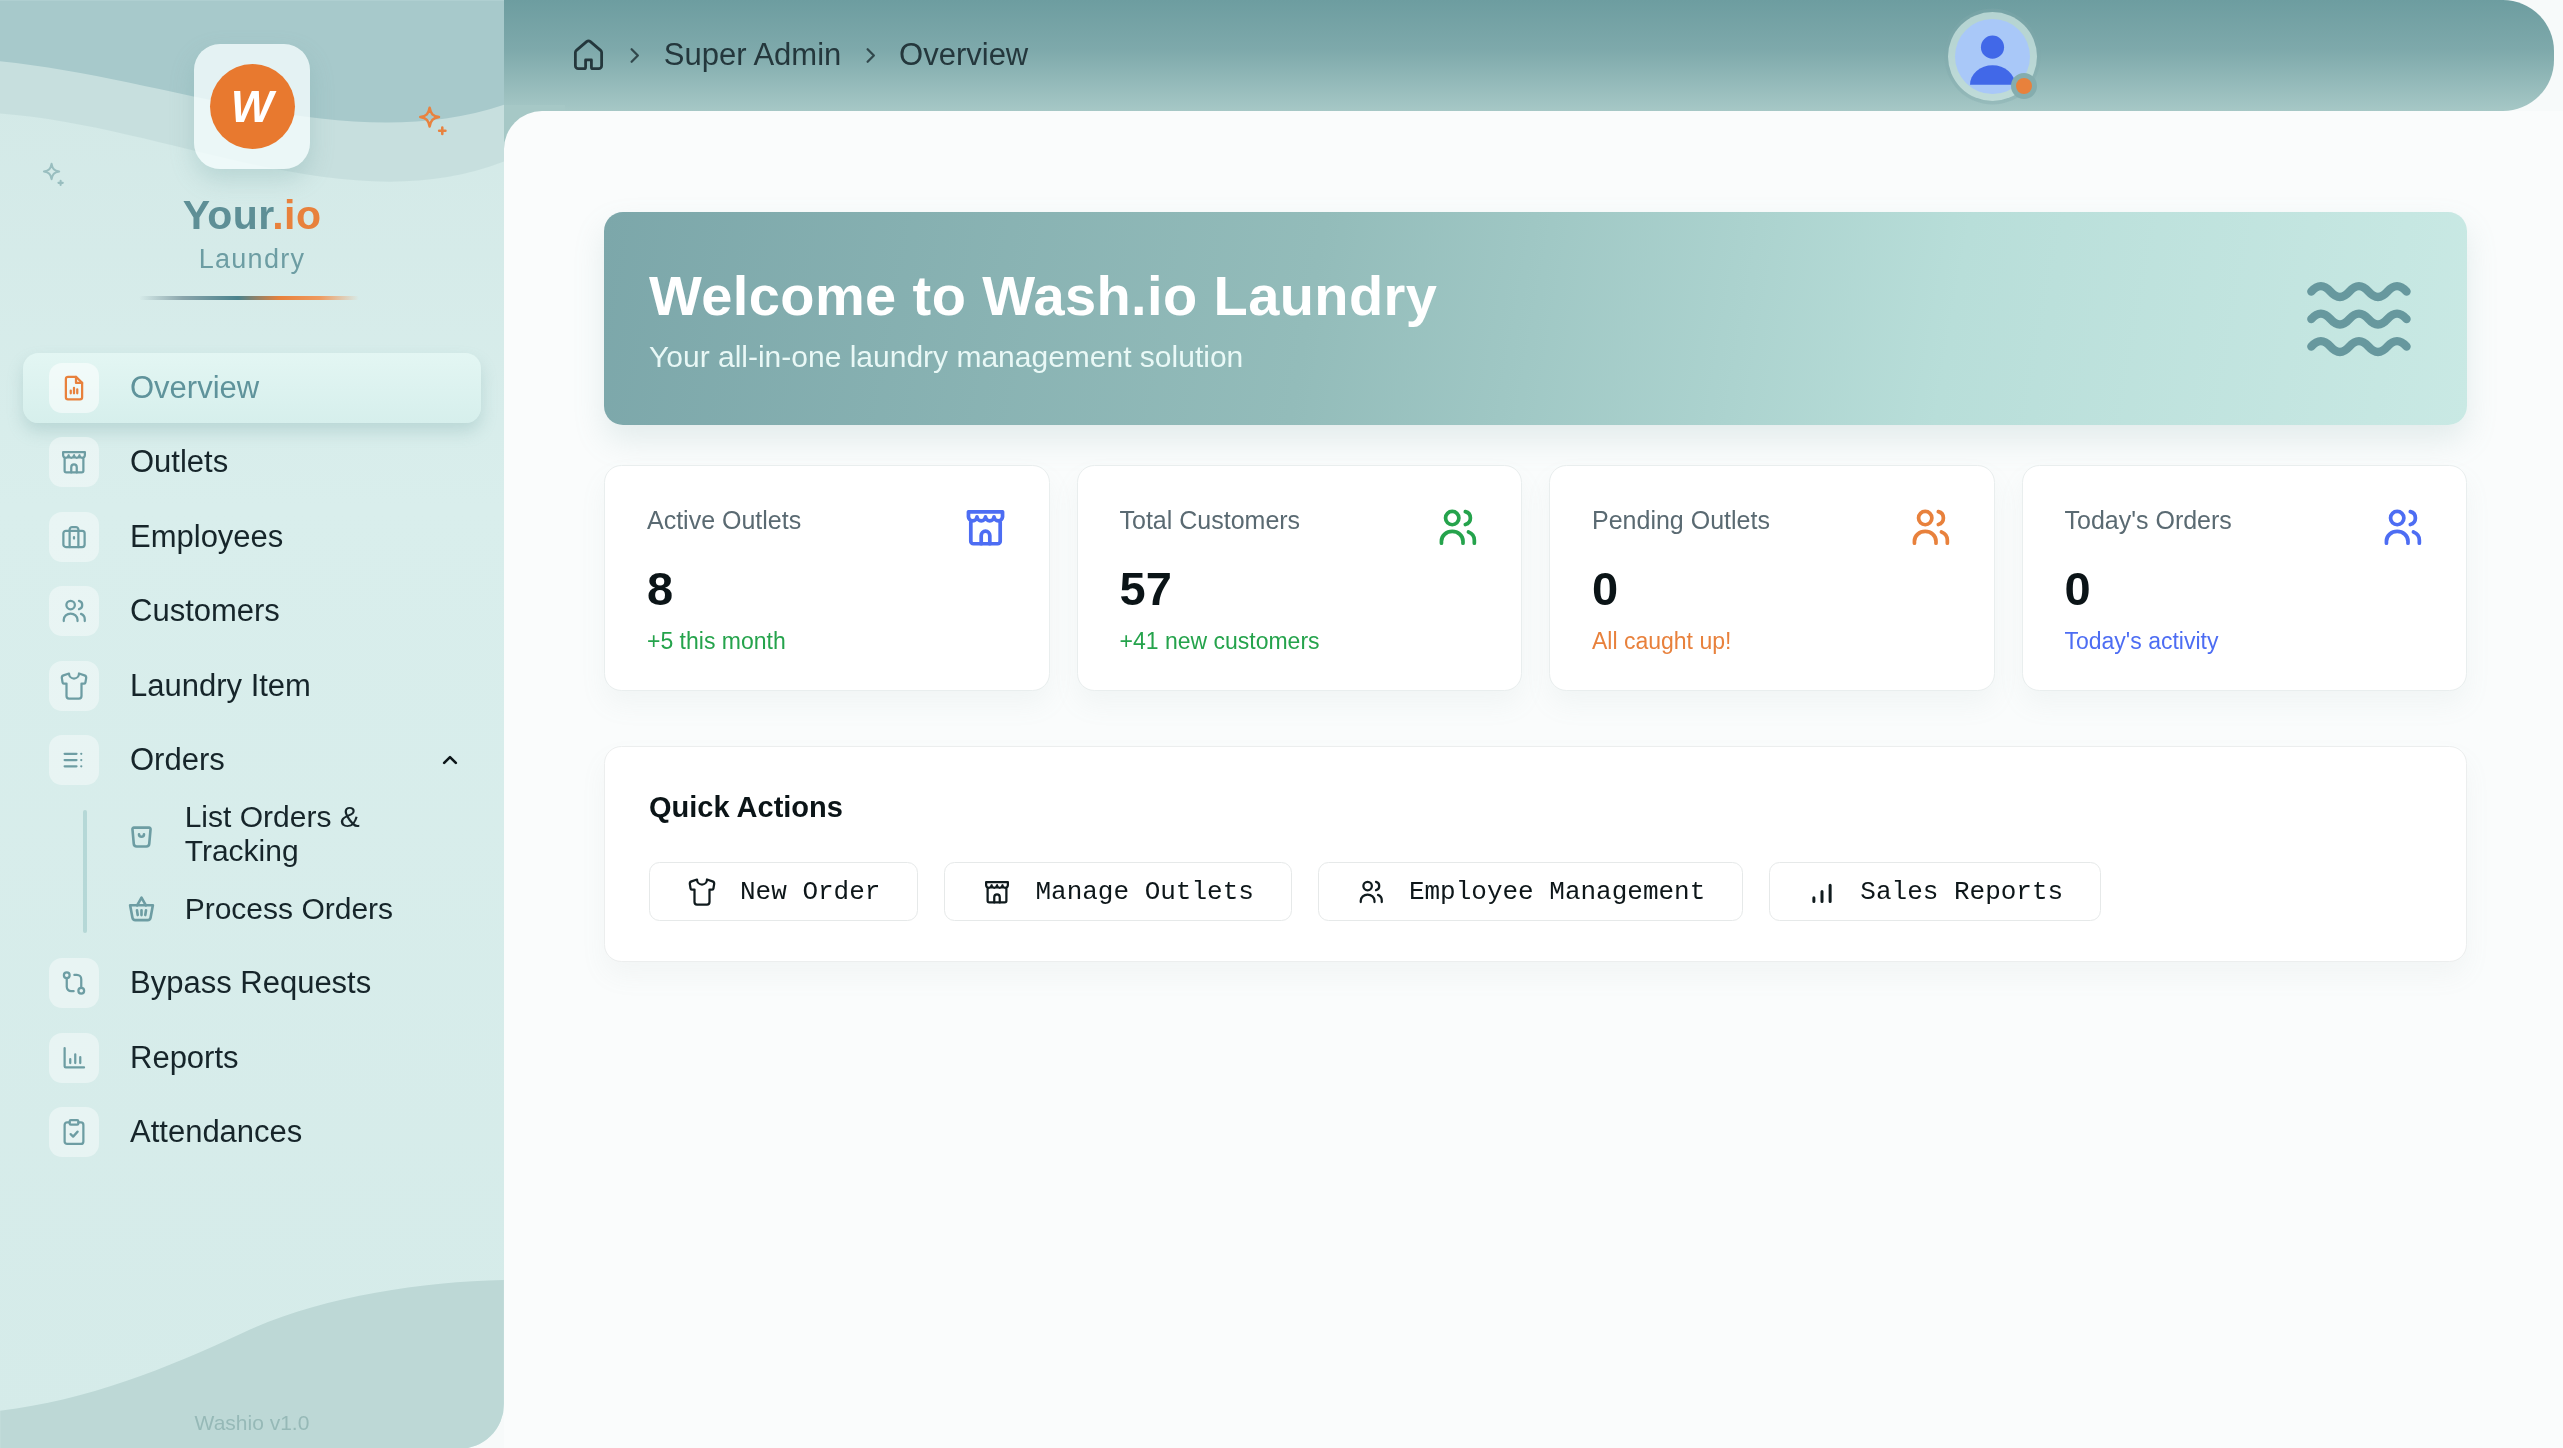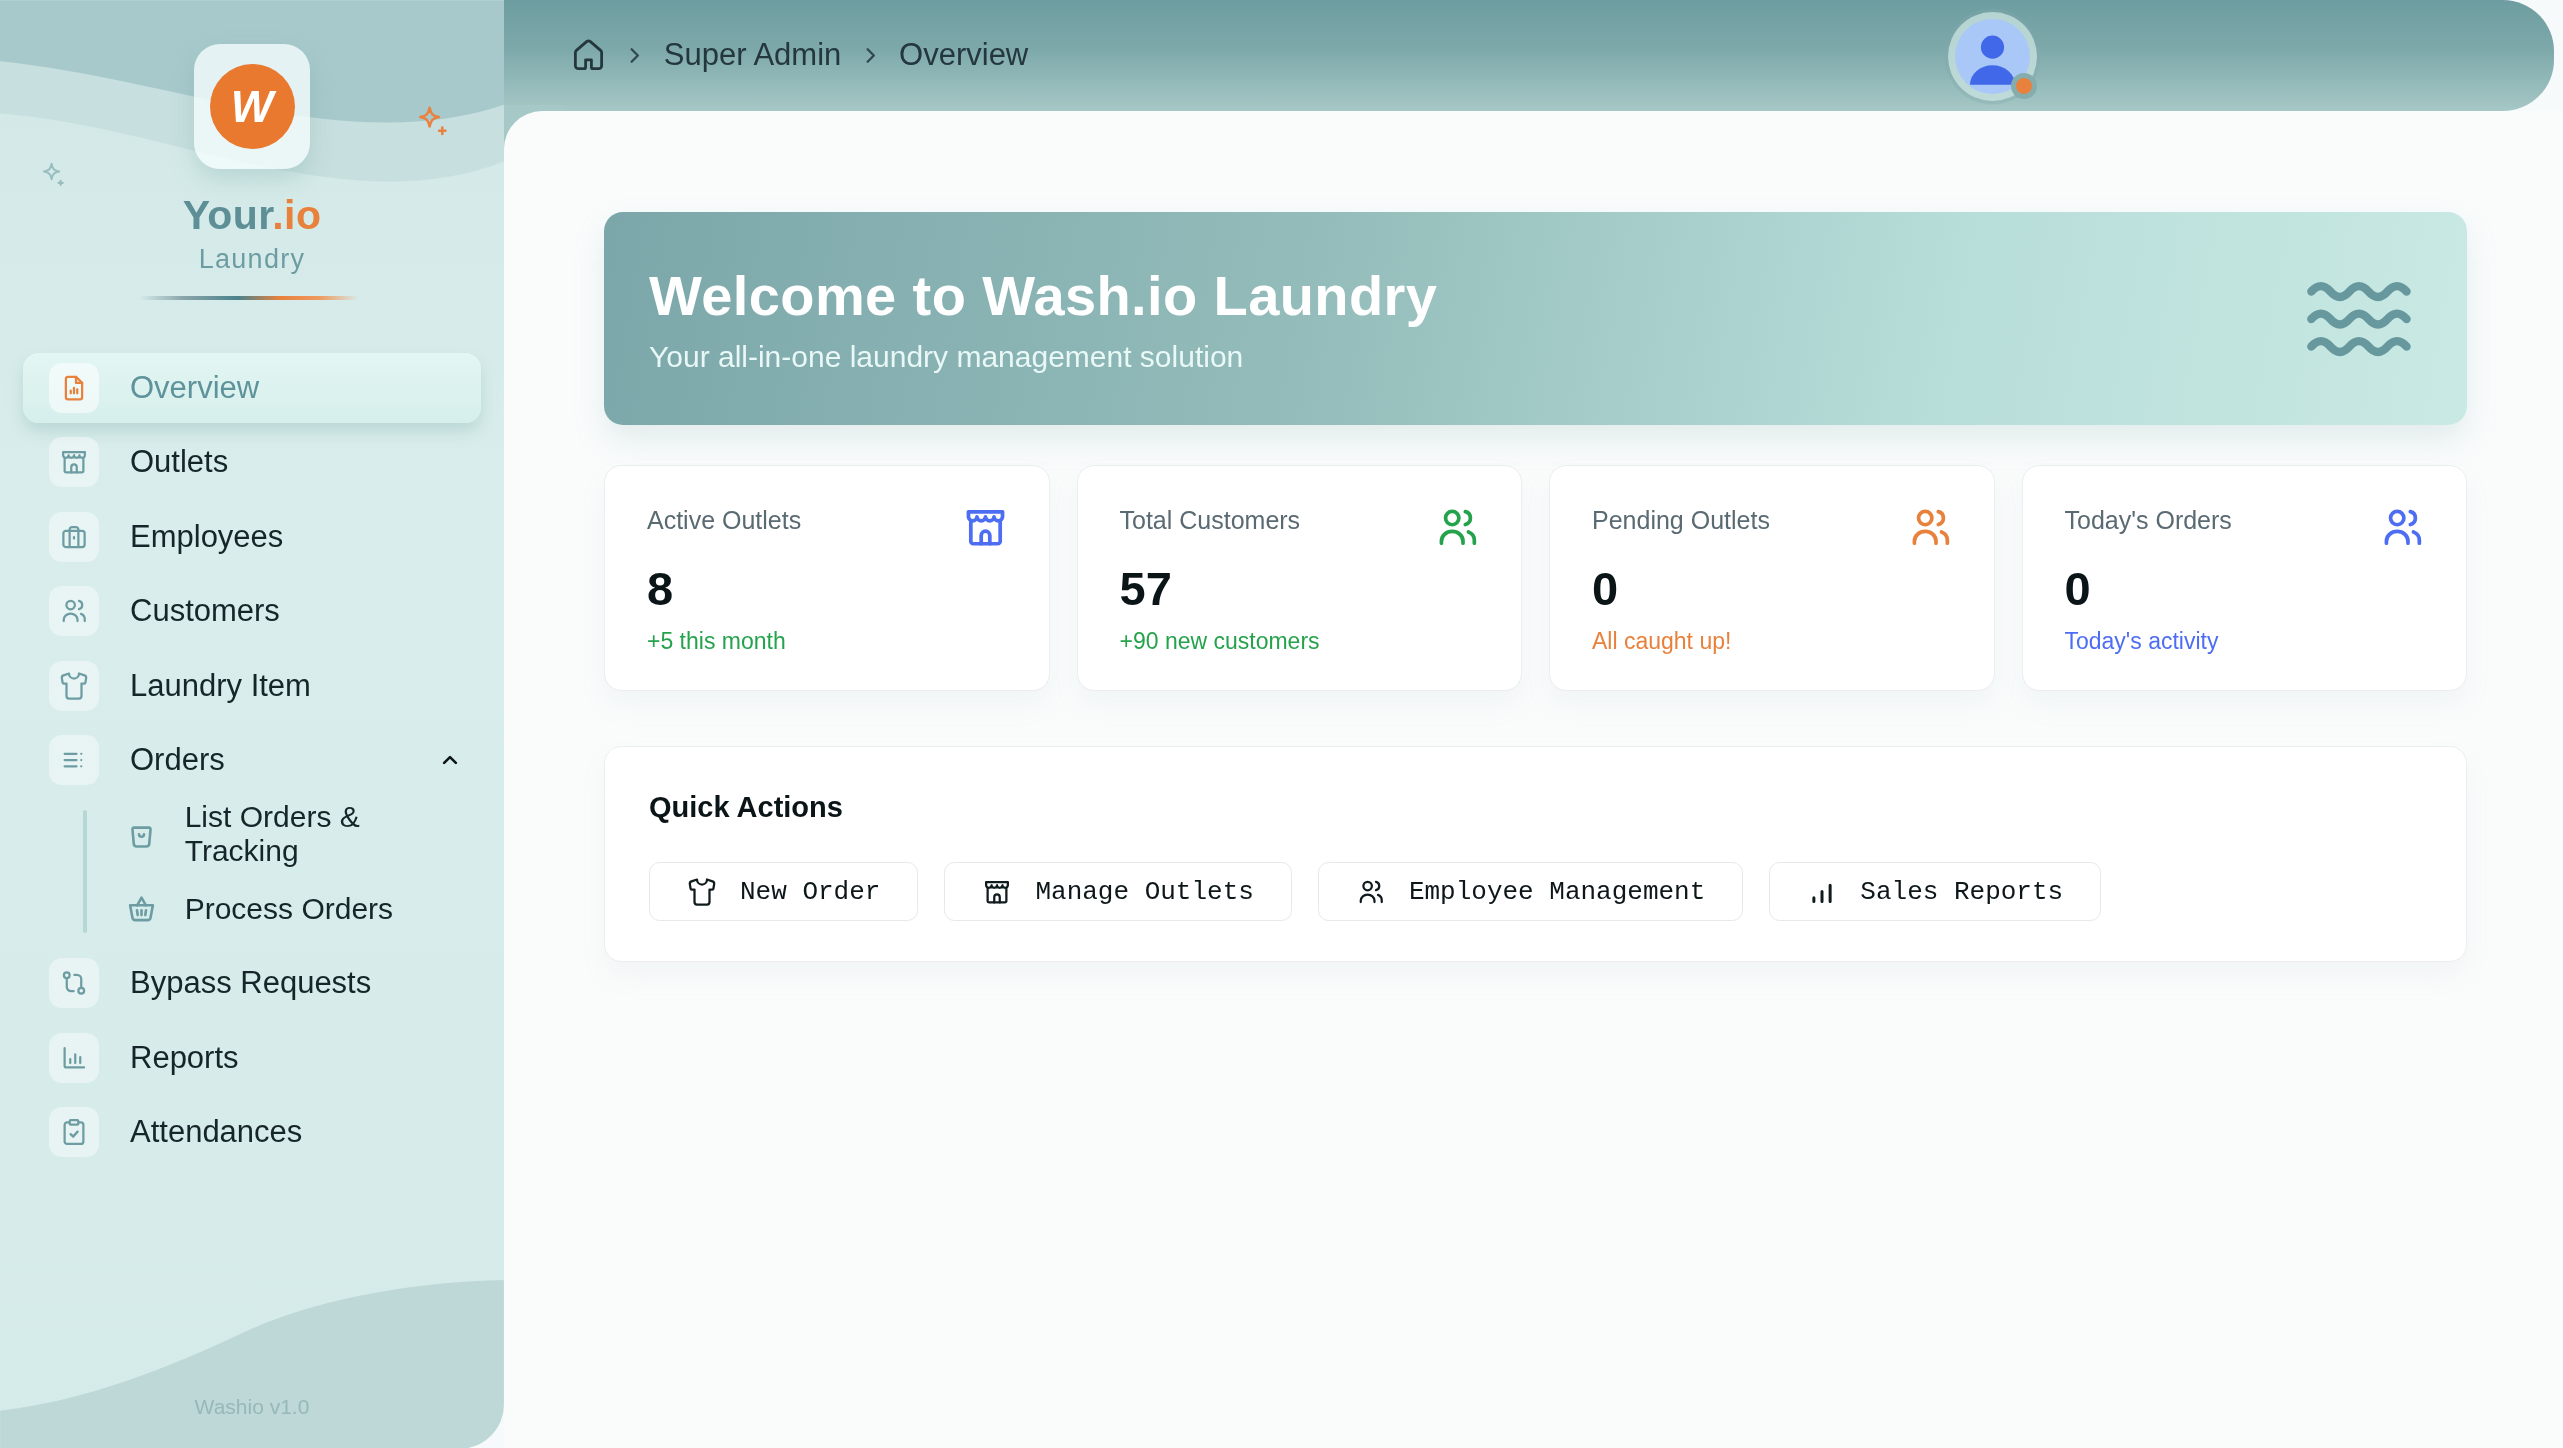--- a/index.html
+++ b/index.html
@@ -168,21 +168,21 @@
     border-radius:2.6px; background:rgba(140,190,190,0.45);
   }
   .subitem {
     display:flex; align-items:center; height:70px;
     margin:0 23px 0 115px; padding:0 8.7px; border-radius:12.2px; cursor:pointer;
     color:#16252a; font-size:30px; font-weight:500;
   }
   .subitem .sub-icon { color:#6d9da3; margin-right:26px; display:flex; flex:none; }
 
   .version {
-    position:absolute; bottom:30px; width:100%; text-align:center;
+    position:absolute; bottom:14px; width:100%; text-align:center;
     font-size:21px; color:#96b9b7;
   }
 </style>
 </head>
 <body>
 
 <div class="page">
 
   <div class="topbar"></div>
   <div class="corner-patch"></div>
@@ -224,21 +224,21 @@
         <div class="stat-label">Total Customers</div>
         <span class="stat-icon icon-green">
           <svg width="47" height="47" viewBox="0 0 24 24" fill="none" stroke="currentColor" stroke-width="1.9" stroke-linecap="round" stroke-linejoin="round">
               <circle cx="9.3" cy="7.2" r="3.4"></circle>
               <path d="M3.8 20v-1c0-2.8 2.5-5 5.5-5s5.5 2.2 5.5 5v1"></path>
               <path d="M16 3.9a3.4 3.4 0 0 1 0 6.6"></path>
               <path d="M17.6 14.3c1.8.7 3 2.3 3 4.2V20"></path>
             </svg>
         </span>
         <div class="stat-value">57</div>
-        <div class="stat-note note-green">+90 new customers</div>
+        <div class="stat-note note-green">+41 new customers</div>
       </div>
 
       <div class="stat-card">
         <div class="stat-label">Pending Outlets</div>
         <span class="stat-icon icon-orange">
           <svg width="47" height="47" viewBox="0 0 24 24" fill="none" stroke="currentColor" stroke-width="1.9" stroke-linecap="round" stroke-linejoin="round">
               <circle cx="9.3" cy="7.2" r="3.4"></circle>
               <path d="M3.8 20v-1c0-2.8 2.5-5 5.5-5s5.5 2.2 5.5 5v1"></path>
               <path d="M16 3.9a3.4 3.4 0 0 1 0 6.6"></path>
               <path d="M17.6 14.3c1.8.7 3 2.3 3 4.2V20"></path>

